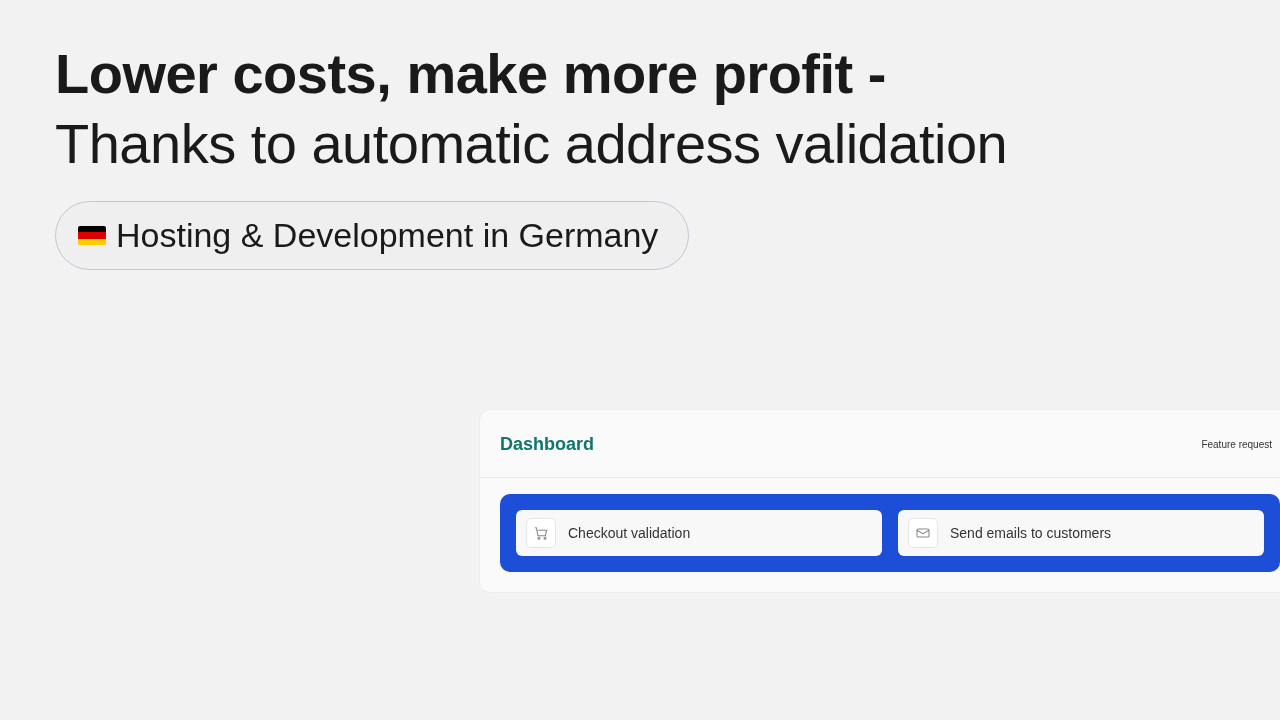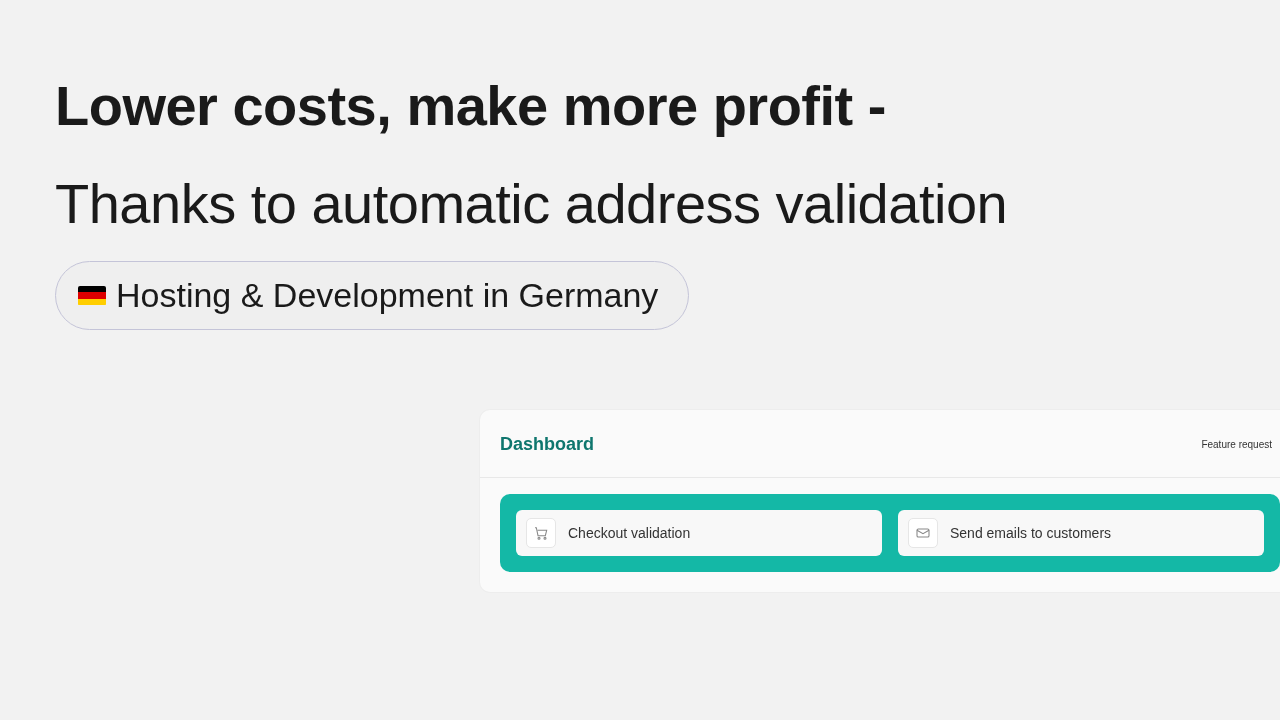--- a/index.html
+++ b/index.html
@@ -9,35 +9,34 @@
     }
     body {
       font-family: -apple-system, BlinkMacSystemFont, 'Segoe UI', Helvetica, Arial, sans-serif;
       background: #f2f2f2;
       width: 1280px;
       height: 720px;
       overflow: hidden;
       position: relative;
     }
     .hero {
-      padding: 71px 55px 0 55px;
+      padding: 39px 55px 0 55px;
     }
     .hero-title {
       font-size: 56px;
       font-weight: 600;
       color: #1a1a1a;
       line-height: 1.25;
       letter-spacing: -0.5px;
     }
     .hero-subtitle {
       font-size: 56px;
       font-weight: 400;
       color: #1a1a1a;
       line-height: 1.25;
-      margin-top: 28px;
       letter-spacing: -0.5px;
     }
     .badge {
       display: inline-flex;
       align-items: center;
       gap: 10px;
       background: #efefef;
       border: 1px solid #c4c4d8;
       border-radius: 36px;
       padding: 14px 30px 14px 22px;
@@ -87,21 +86,21 @@
       font-weight: 700;
       color: #0f766e;
     }
     .feature-request {
       font-size: 10px;
       font-weight: 500;
       color: #333;
       cursor: pointer;
     }
     .dashboard-body {
-      background: #14b8a6;
+      background: #1d4ed8;
       border-radius: 10px;
       margin: 16px 20px 20px 20px;
       padding: 16px;
       text-align: right;
     }
     .dashboard-grid {
       display: grid;
       grid-template-columns: 1fr 1fr;
       gap: 16px;
     }

